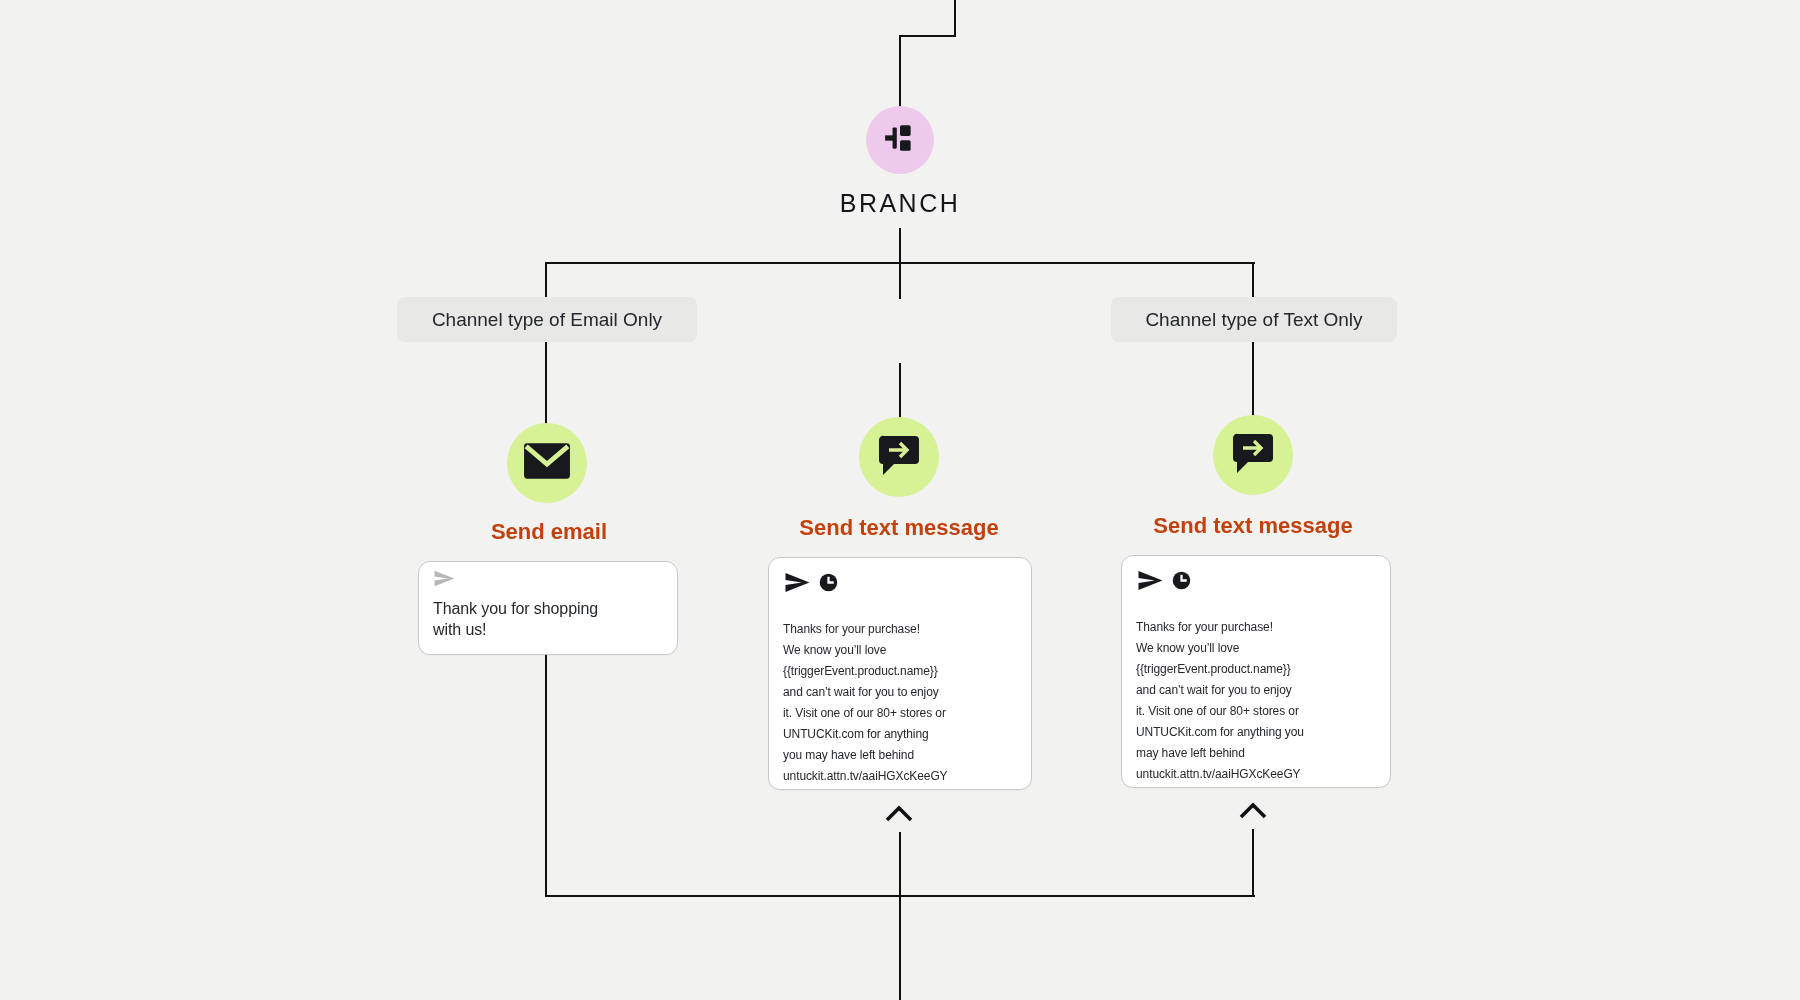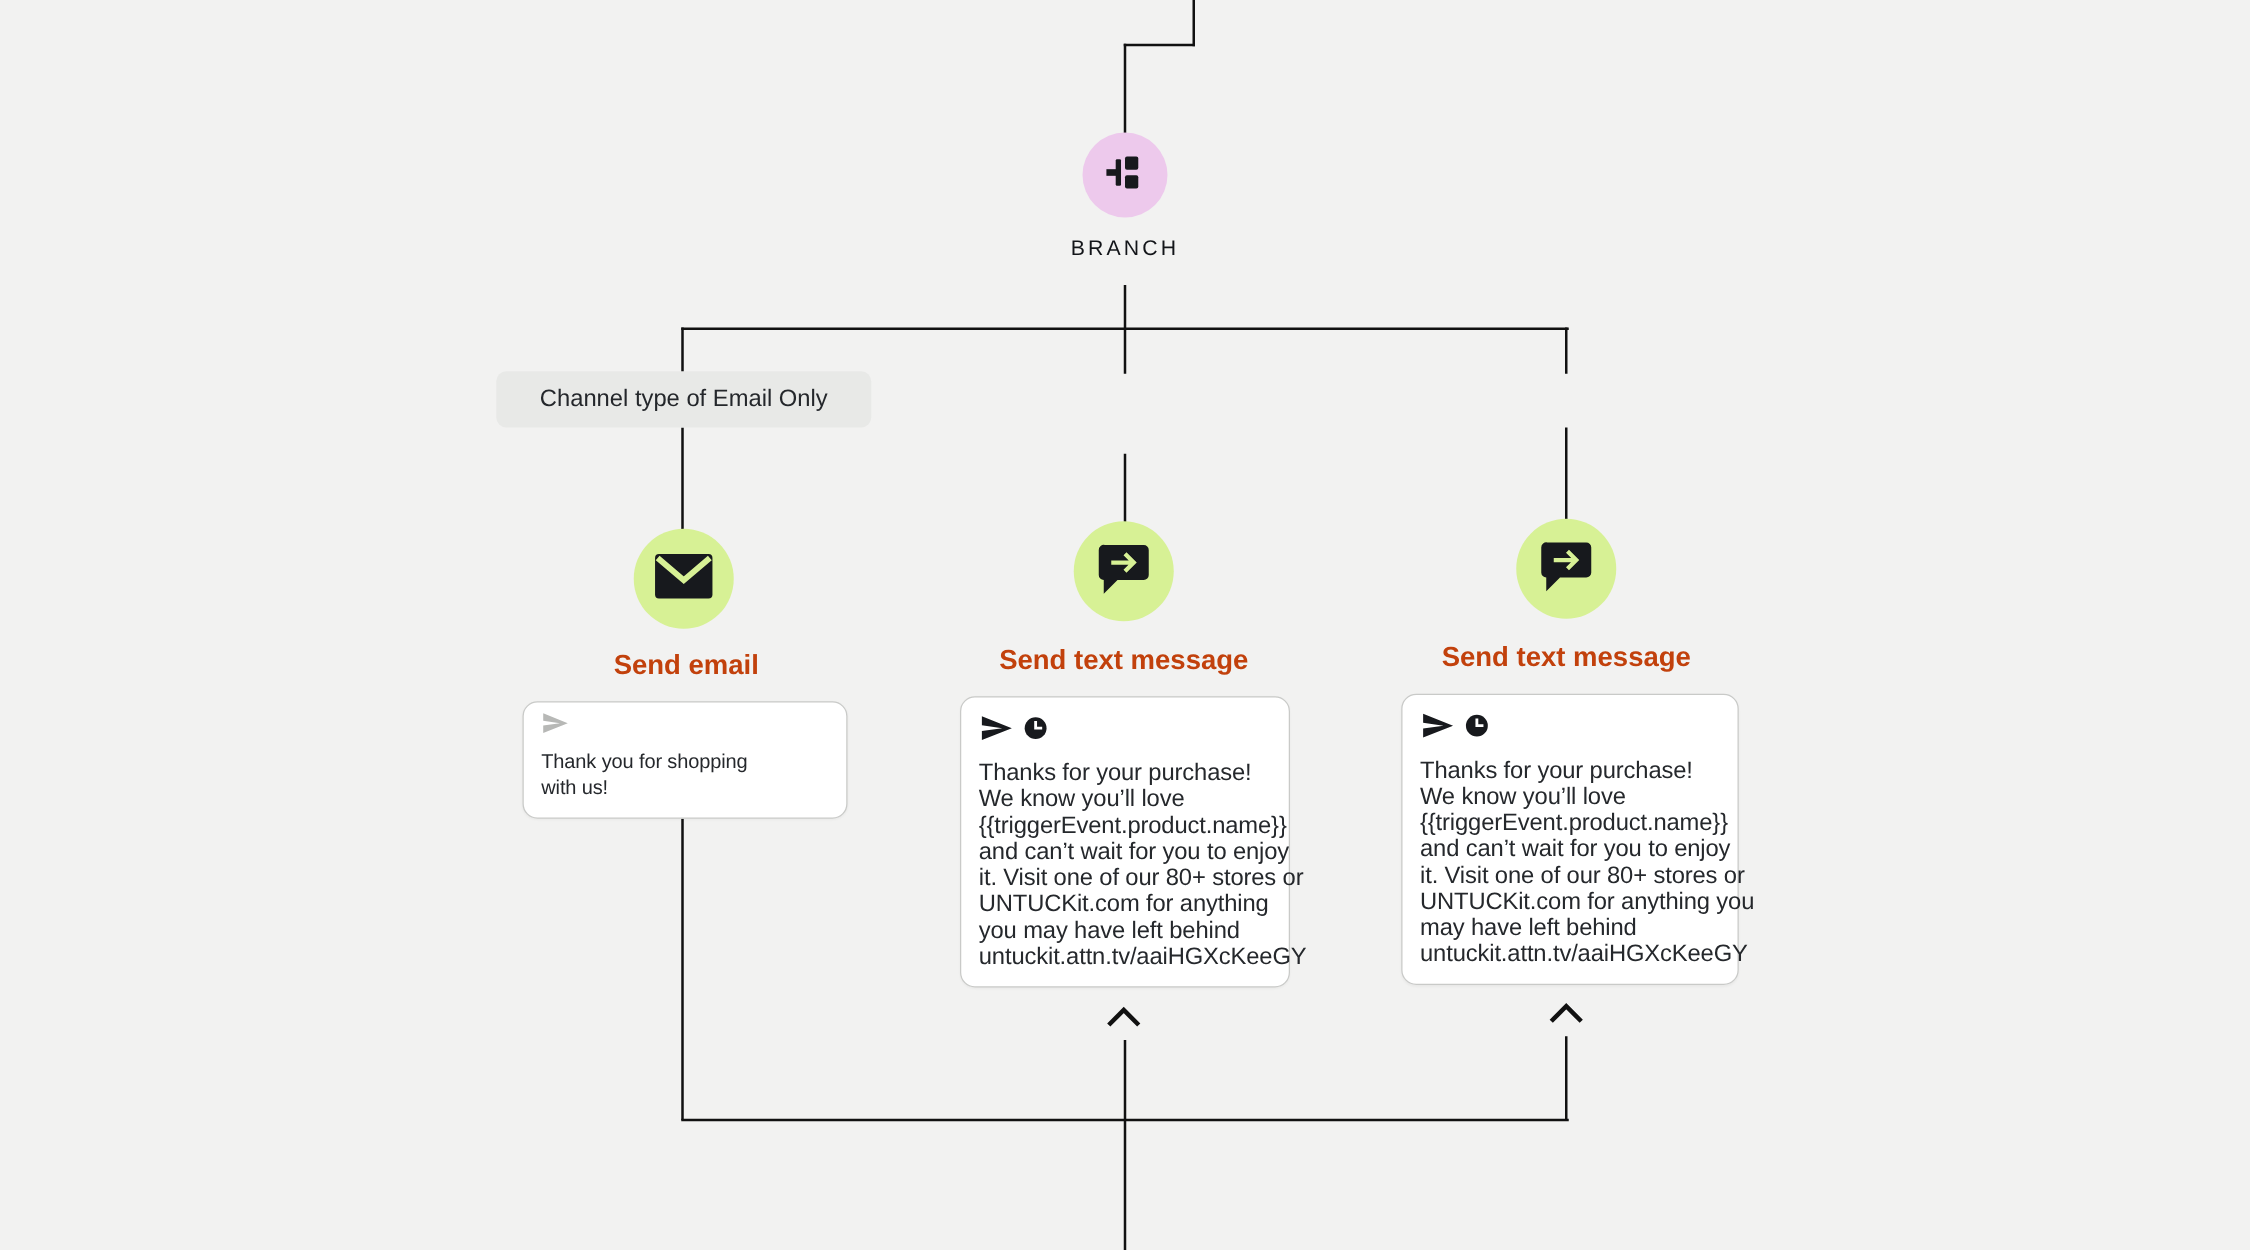--- a/index.html
+++ b/index.html
@@ -15,21 +15,21 @@
   .v{width:2px;}
   .h{height:2px;}
 
   .branch-circle{
     position:absolute;left:866px;top:106px;width:68px;height:68px;
     border-radius:50%;background:#edc9ec;
     display:flex;align-items:center;justify-content:center;
   }
   .branch-label{
     position:absolute;left:800px;top:189px;width:200px;
-    text-align:center;font-size:17px;font-weight:500;
+    text-align:center;font-size:25px;font-weight:500;
     letter-spacing:2.5px;color:#131519;
   }
   .pill{
     position:absolute;background:#e8e9e7;border-radius:8px;
     display:flex;align-items:center;justify-content:center;
     text-align:right;font-size:19px;line-height:23px;color:#24272b;
     padding:0 14px;box-sizing:border-box;
   }
   .pill.p-left{left:397px;top:297px;width:300px;height:45px;}
   .pill.p-mid{left:777px;top:297px;width:246px;height:66px;}
@@ -56,22 +56,22 @@
     border:1.5px solid #c9cac8;border-radius:12px;
     box-sizing:border-box;
     box-shadow:0 1px 2px rgba(0,0,0,0.04);
     padding:10px 14px;
   }
   .card.c-left{left:418px;top:561px;width:260px;height:94px;padding-top:7px;}
   .card.c-mid{left:768px;top:557px;width:264px;height:233px;padding-top:13px;}
   .card.c-right{left:1121px;top:555px;width:270px;height:233px;padding-top:13px;}
   .card-icons{display:flex;align-items:center;gap:7px;}
   .card-text{
-    white-space:pre;font-size:19px;line-height:21px;
-    letter-spacing:-0.1px;color:#25282c;margin-top:9px;
+    white-space:pre;font-size:12px;line-height:21px;
+    letter-spacing:-0.1px;color:#25282c;margin-top:21px;
   }
   .c-left .card-text{margin-top:6px;font-size:16px;}
   .chevron{position:absolute;cursor:pointer;}
   .ch-mid{left:885px;top:805px;}
   .ch-right{left:1239px;top:802px;}
 </style>
 </head>
 <body>
 
 <div class="canvas">
@@ -99,20 +99,21 @@
           <rect x="9" y="6" width="4" height="20" rx="1"></rect>
           <rect x="16" y="4" width="10" height="10" rx="1.5"></rect>
           <rect x="16" y="18" width="10" height="10" rx="1.5"></rect>
         </g>
       </svg>
     </span>
   </div>
   <div class="branch-label">BRANCH</div>
 
   <div class="pill p-left">Channel type of Email Only</div>
+  <div class="pill p-right">Channel type of Text Only</div>
 
   <div class="node-circle nc-left">
     <span>
       <svg width="48" height="38" viewBox="0 0 46 36">
         <rect x="1" y="1" width="44" height="34" rx="3" fill="#17191d"></rect>
         <polyline points="3,4 23,21 43,4" fill="none" stroke="#d7f195" stroke-width="4.5"></polyline>
       </svg>
     </span>
   </div>
   <div class="node-circle nc-mid">

